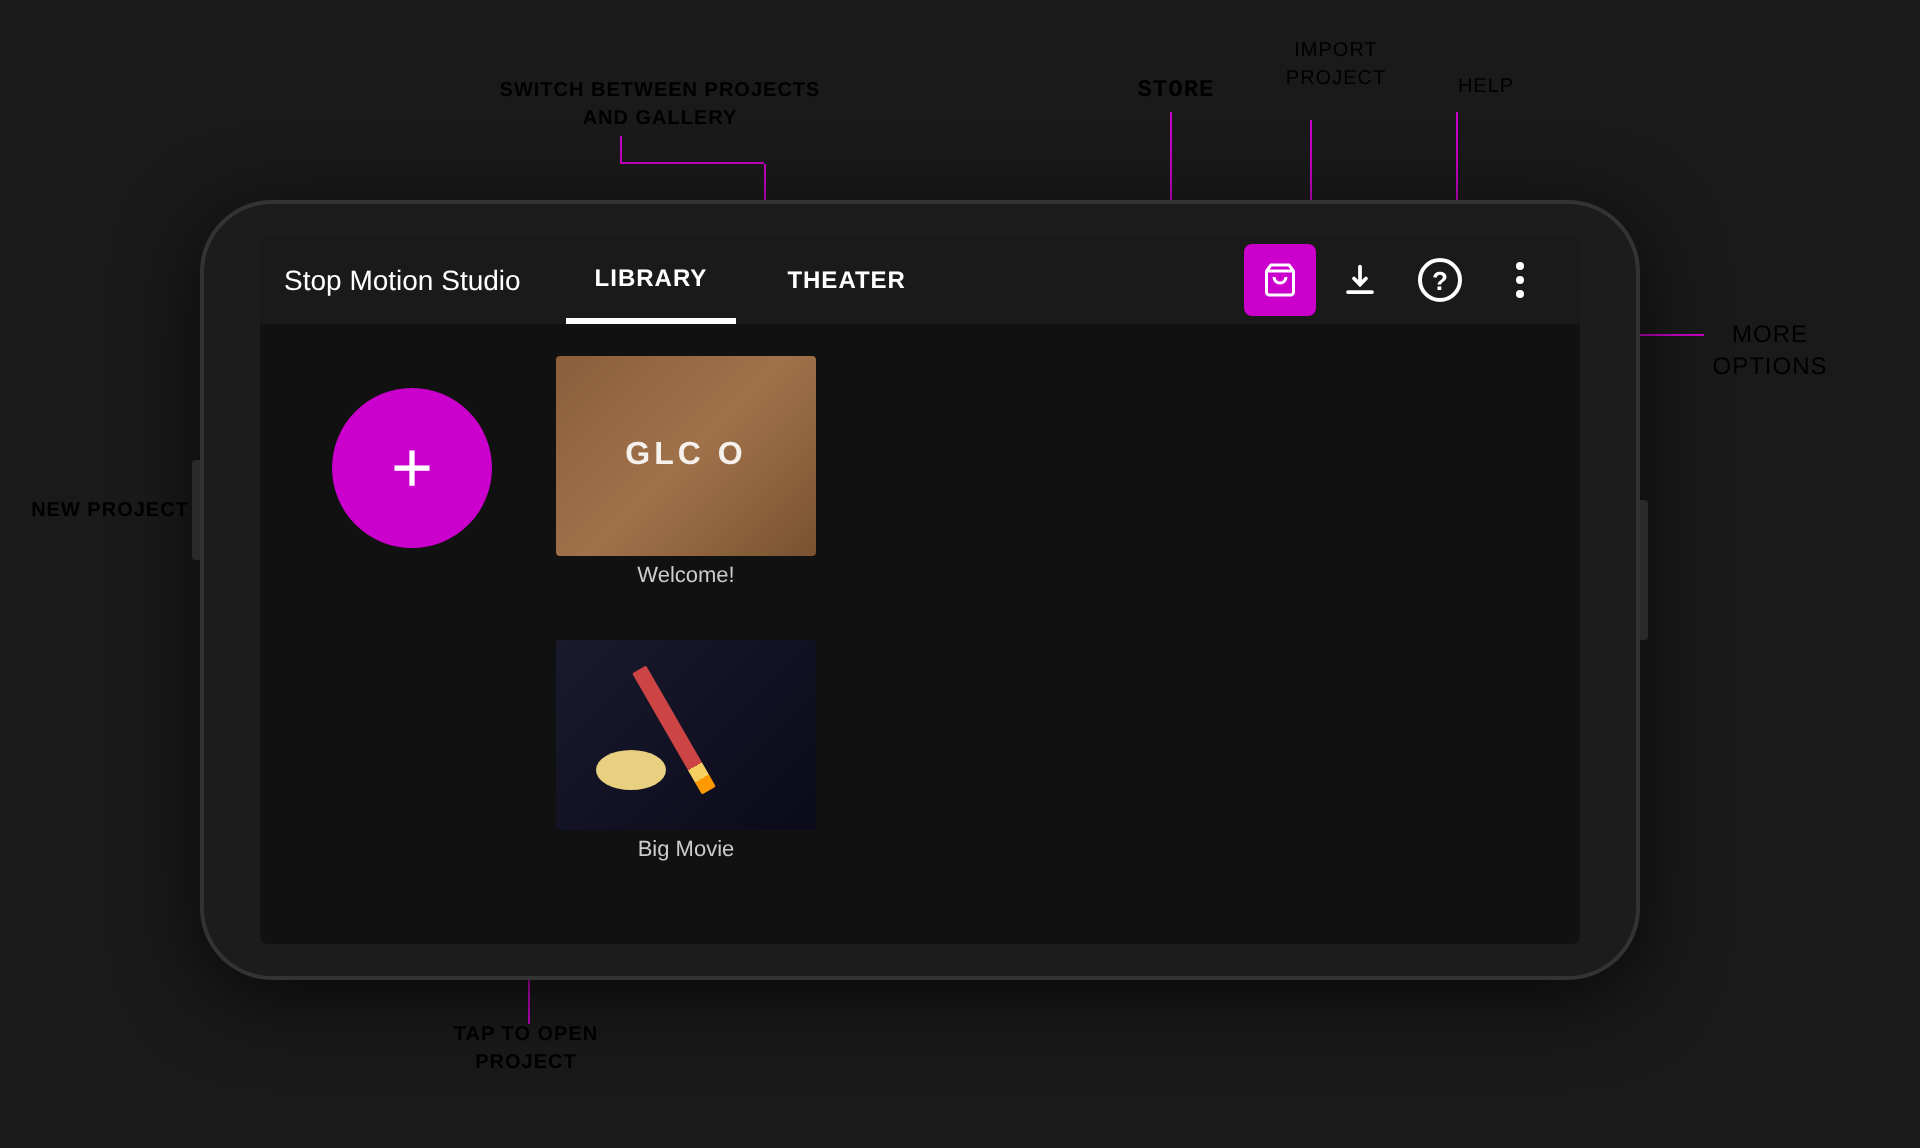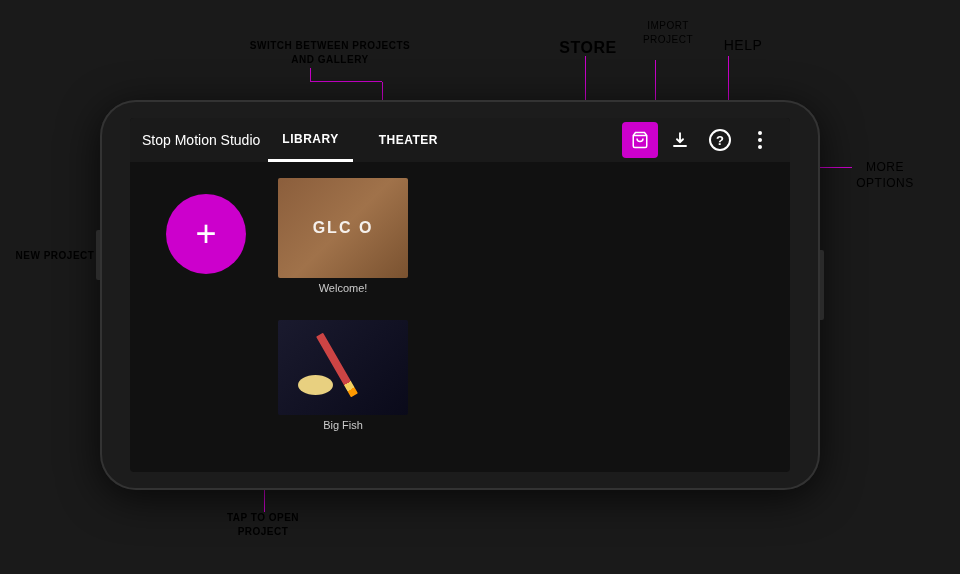--- a/index.html
+++ b/index.html
@@ -83,21 +83,21 @@
       background: #1a1a1a;
       height: 44px;
       padding: 0 12px;
     }
 
     .app-title {
       color: #fff;
       font-size: 14px;
       font-weight: 400;
       flex-shrink: 0;
-      margin-right: 8px;
+      margin-right: 23px;
     }
 
     .tab-nav {
       display: flex;
       gap: 12px;
       flex: 1;
     }
 
     .tab {
       color: #fff;
@@ -361,32 +361,32 @@
 <div class="annotation" style="left:230px;top:38px;width:200px;">
   <span style="white-space:pre-line;font-size:10px;font-weight:700;">SWITCH BETWEEN PROJECTS
 AND GALLERY</span>
 </div>
 
 <div class="ann-line-v" style="left:382px;top:82px;height:80px;"></div>
 <div class="ann-line-h" style="left:310px;top:81px;width:72px;"></div>
 <div class="ann-line-v" style="left:310px;top:68px;height:14px;"></div>
 
 <div class="annotation" style="left:558px;top:38px;width:60px;">
-  <span style="font-size:16px;font-weight:700;">STORE</span>
+  <span style="font-size:12px;font-weight:700;font-family:Liberation Mono, monospace;">STORE</span>
 </div>
 <div class="ann-line-v" style="left:585px;top:56px;height:87px;"></div>
 
 <div class="annotation" style="left:628px;top:18px;width:80px;">
   <span style="white-space:pre-line;font-size:10px;font-weight:400;">IMPORT
 PROJECT</span>
 </div>
 <div class="ann-line-v" style="left:655px;top:60px;height:84px;"></div>
 
 <div class="annotation" style="left:718px;top:36px;width:50px;">
-  <span style="font-size:14px;font-weight:400;">HELP</span>
+  <span style="font-size:10px;font-weight:400;">HELP</span>
 </div>
 <div class="ann-line-v" style="left:728px;top:56px;height:88px;"></div>
 
 <div class="annotation" style="left:850px;top:160px;width:70px;">
   <span style="white-space:pre-line;font-size:12px;font-weight:400;">MORE
 OPTIONS</span>
 </div>
 <div class="ann-line-h" style="left:780px;top:167px;width:72px;"></div>
 
 <div class="annotation" style="left:0px;top:248px;width:110px;">
@@ -462,19 +462,19 @@
 
 
 
         <div></div>
 
         <div class="project-thumb" style="grid-column:2; grid-row:2;">
           <div class="thumb-bigfish">
             <div class="pencil"></div>
             <div class="fish-shape"></div>
           </div>
-          <div class="thumb-label">Big Fish</div>
+          <div class="thumb-label">Big Movie</div>
         </div>
 
       </div>
     </div>
   </div>
 </div>
 
 </body></html>

